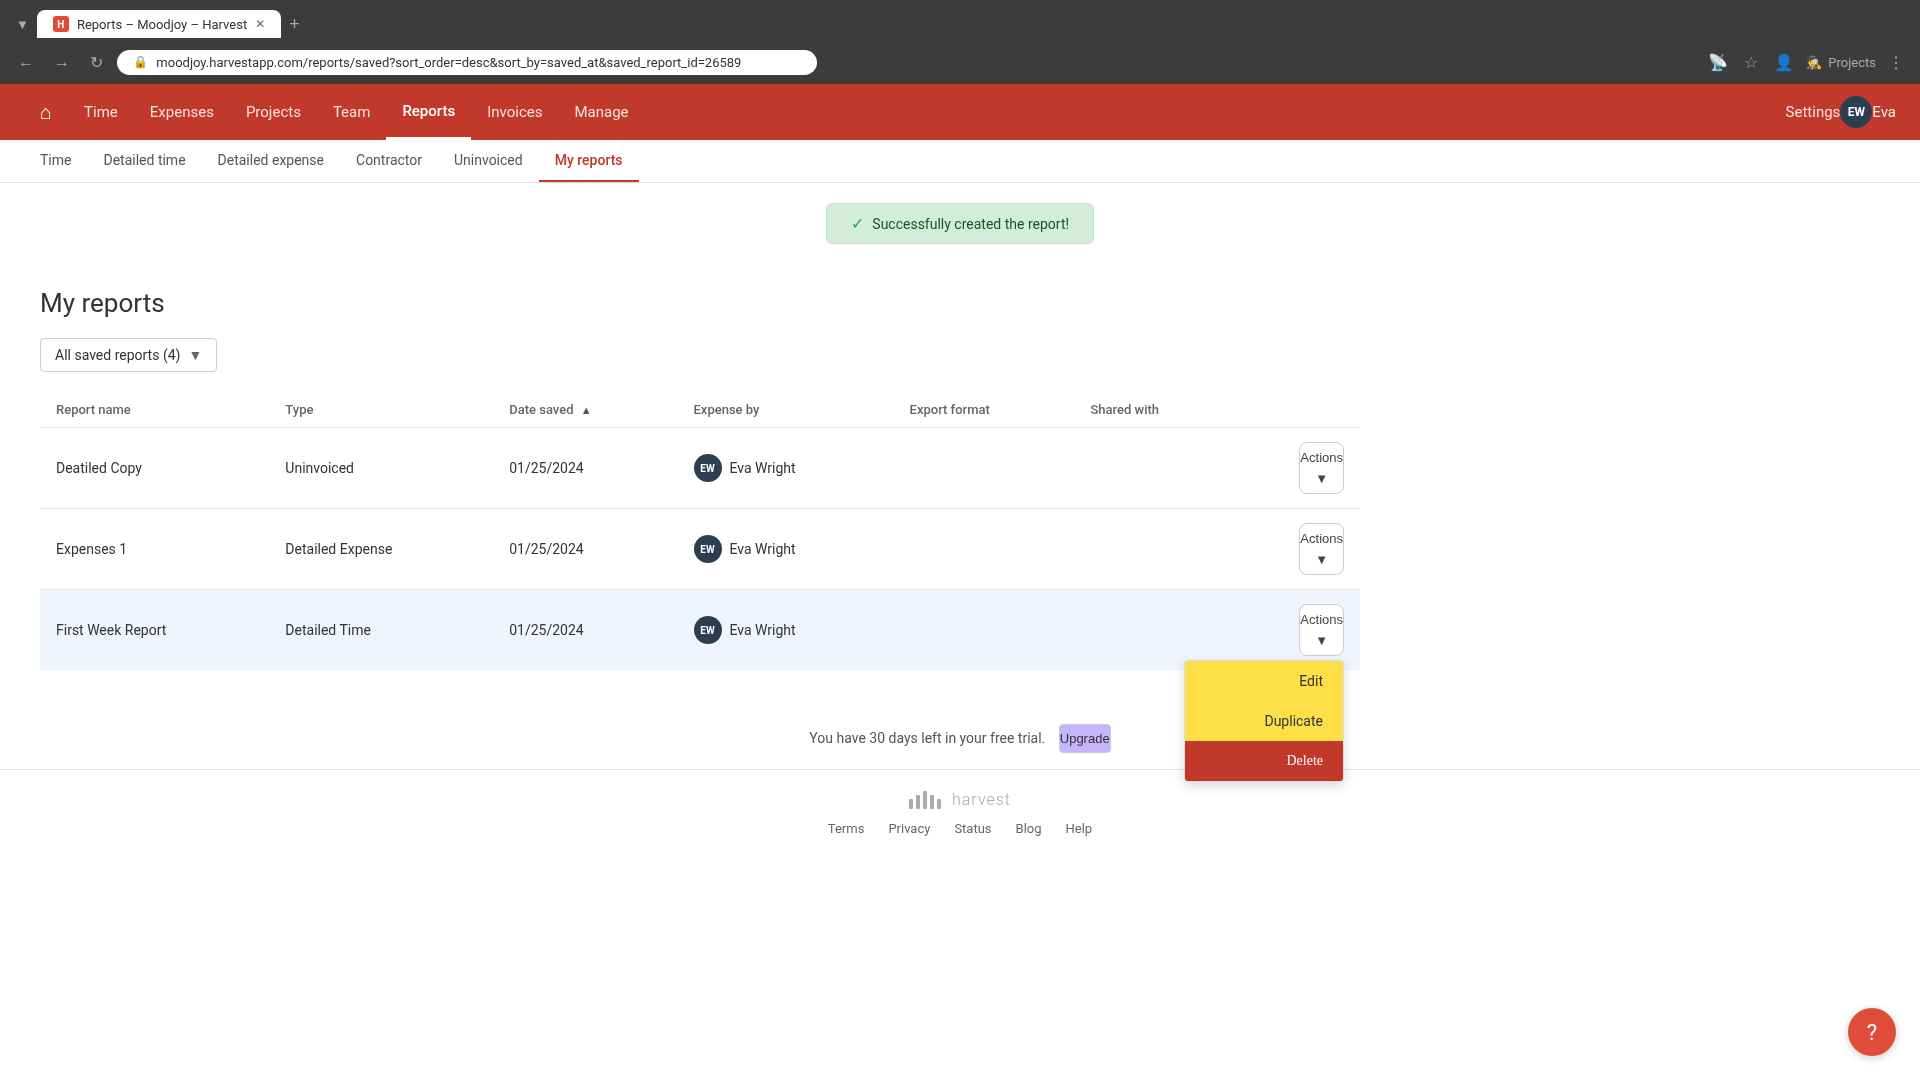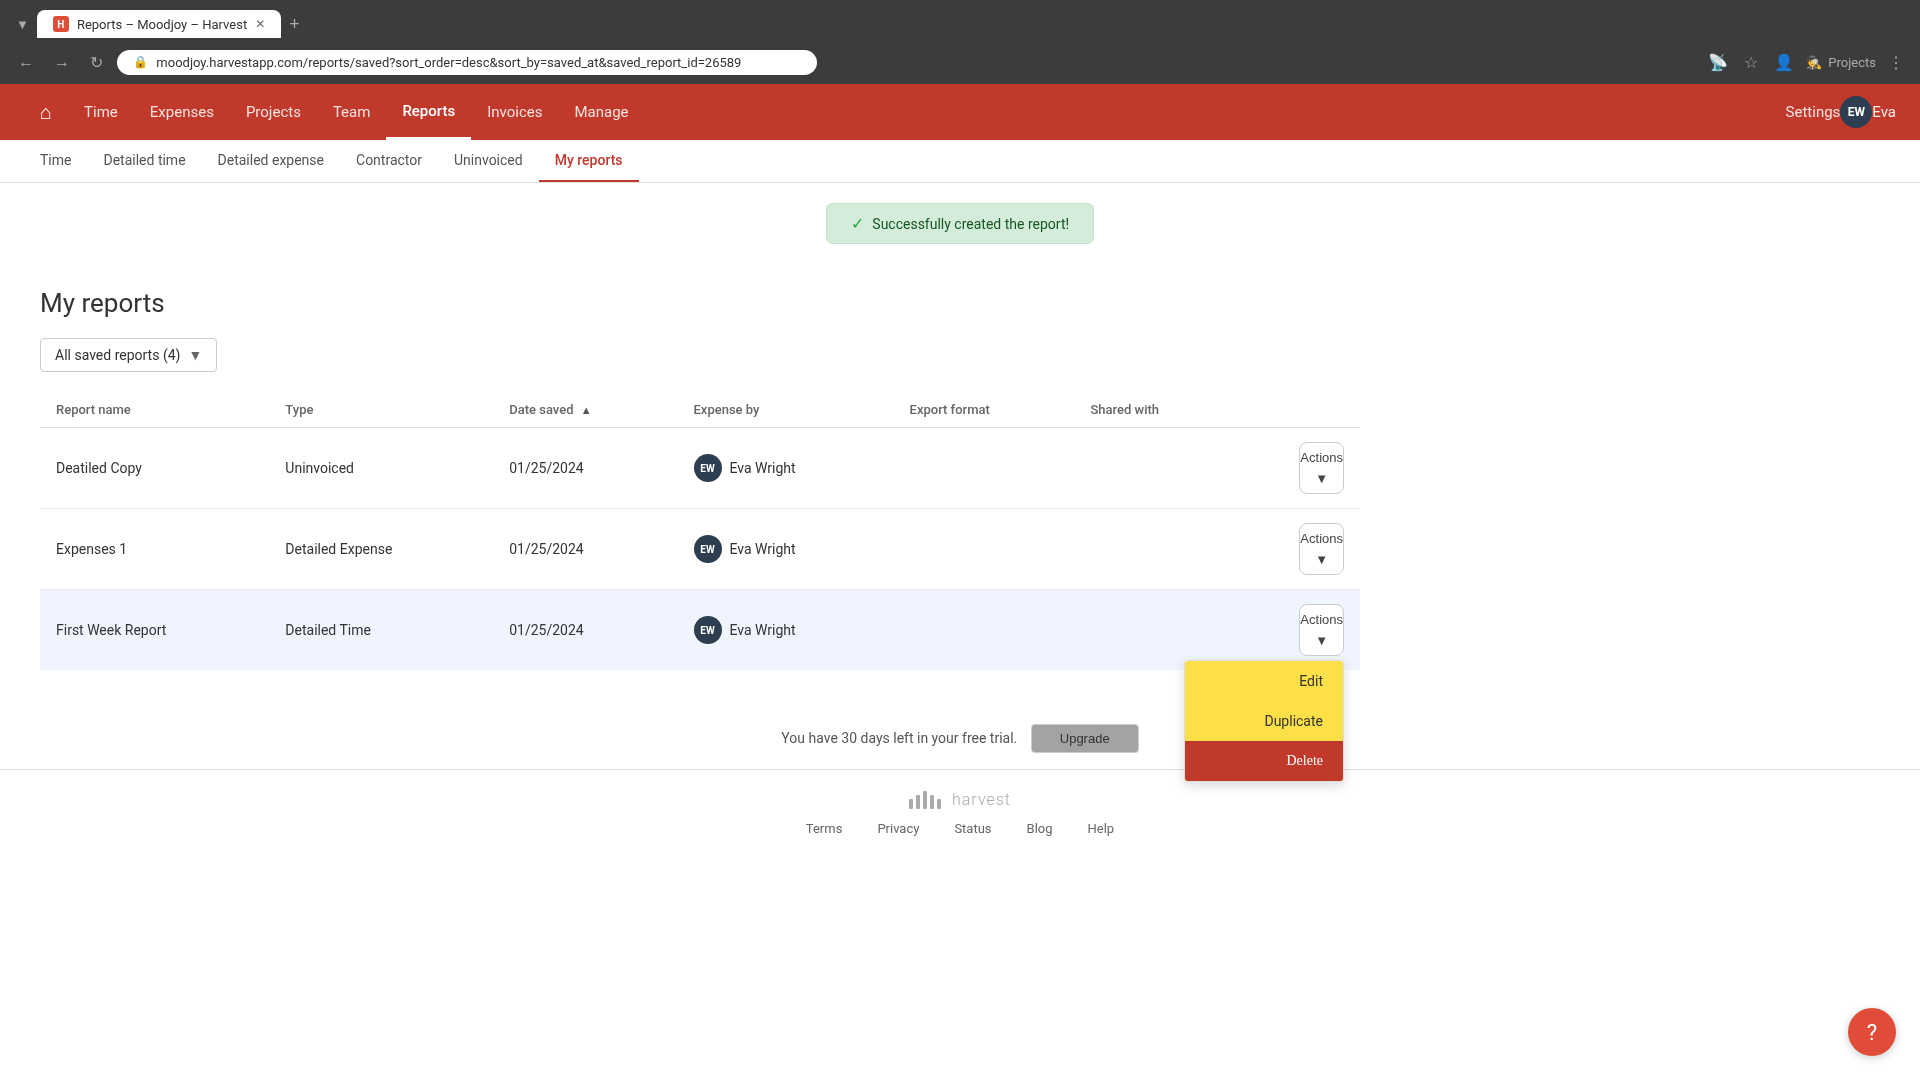--- a/index.html
+++ b/index.html
@@ -63,23 +63,23 @@
     .actions-btn { border: 1px solid #ccc; border-radius: 8px; padding: 7px 0; font-size: 13px; color: #444; background: white; cursor: pointer; display: flex; align-items: center; gap: 6px; white-space: nowrap; flex-direction: column; }
 
     
     .dropdown-container { position: relative; display: inline-block; }
     .dropdown-menu { position: absolute; right: 0; top: calc(100% + 4px); background: #fde047; border: 1px solid #ddd; border-radius: 4px; box-shadow: 0 4px 12px rgba(0,0,0,0.15); min-width: 160px; z-index: 100; overflow: hidden; }
     .dropdown-menu-item { padding: 12px 20px; font-size: 14px; color: #333; cursor: pointer; display: block; }
     .dropdown-menu-item.delete { background: #c0392b; color: white; font-family: Liberation Serif, serif; }
 
     
     .trial-banner { text-align: center; padding: 30px 0 16px; color: #555; font-size: 14px; }
-    .upgrade-btn { border: 1px solid #ccc; border-radius: 4px; padding: 6px 28px; font-size: 13px; color: #333; background: #a3a3a3; cursor: pointer; margin-left: 10px; }
+    .upgrade-btn { border: 1px solid #ccc; border-radius: 4px; padding: 6px 0; font-size: 13px; color: #333; background: #c4b5fd; cursor: pointer; margin-left: 10px; }
     .footer { border-top: 1px solid #e0e0e0; padding: 20px 0; display: flex; flex-direction: column; align-items: center; gap: 12px; }
-    .footer-links { display: flex; gap: 35px; }
+    .footer-links { display: flex; gap: 24px; }
     .footer-link { color: #666; font-size: 13px; text-decoration: none; cursor: pointer; }
 
     
     .help-btn { position: fixed; bottom: 24px; right: 24px; width: 48px; height: 48px; background: #e04c37; border-radius: 50%; display: flex; align-items: center; justify-content: center; color: white; font-size: 22px; cursor: pointer; box-shadow: 0 2px 8px rgba(0,0,0,0.2); z-index: 50; }
 
     
     .harvest-logo { display: flex; align-items: flex-end; gap: 3px; }
     .harvest-bar { background: #aaa; border-radius: 1px; width: 4px; }
   </style>
 </head>

